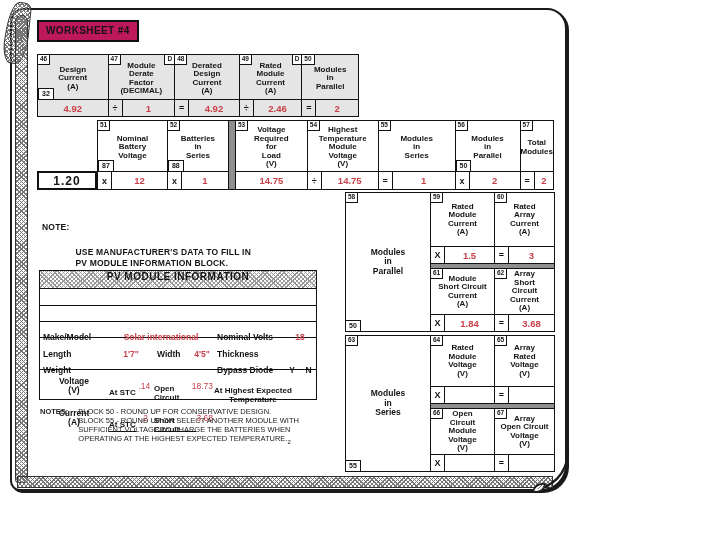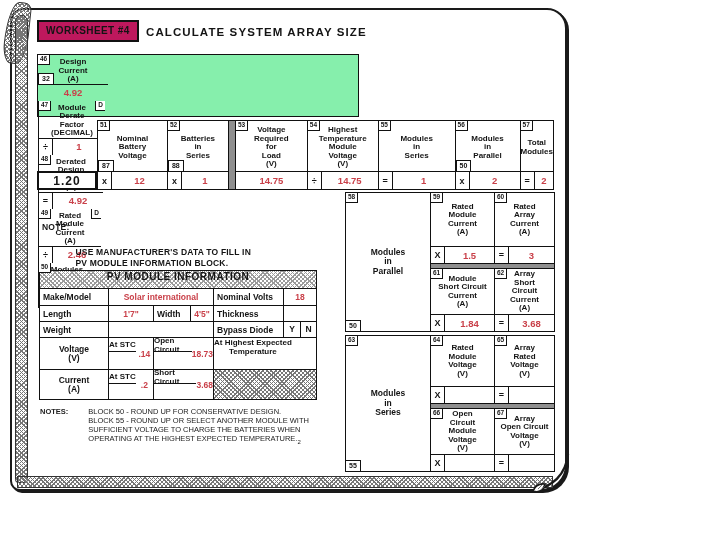--- a/index.html
+++ b/index.html
@@ -31,21 +31,21 @@
     transform:rotate(6deg); }
   .bottom-strip { position:absolute; left:5px; top:466px; width:536px; height:12px;
     border:1px solid #333; }
   .curl { position:absolute; right:-5px; bottom:-7px; width:44px; height:44px; }
 
   .ws-label { position:absolute; left:25px; top:10px; border:2px solid #111;
     padding:3px 7px 4px; font-size:10px; font-weight:bold; letter-spacing:.4px; background:#be185d; }
   .heading { position:absolute; left:134px; top:16px; font-size:11.5px;
     font-weight:bold; letter-spacing:1.1px; }
 
-  .calc { position:absolute; display:flex; border:1.5px solid #111; background:#86efac;flex-direction:column; }
+  .calc { position:absolute; display:flex; border:1.5px solid #111; background:#e5e5e5; }
   .row1 { left:25px; top:44px; width:322px; height:63px; }
   .blk { position:relative; display:flex; flex-direction:column; border-left:1.5px solid #111; }
   .blk:first-child { border-left:none; }
   .blk-label { flex:1; display:flex; align-items:center; justify-content:center;
     font-weight:bold; font-size:8px; line-height:8.5px; text-align:center;
     white-space:pre-line; padding-top:3px; }
   .blk-strip { position:relative; height:17px; border-top:1.5px solid #111;
     display:flex; align-items:stretch; }
   .num { position:absolute; top:0; left:0; border-right:1px solid #111; border-bottom:1px solid #111;
     background:#fff; font-size:6.5px; font-weight:bold; padding:0 2px 1px 2px; line-height:8px; z-index:2; }
@@ -88,52 +88,51 @@
   .ps-right { flex:1; }
   .pbar { height:6px; background:#8f8f8f; border-top:1.5px solid #111;
     border-bottom:1.5px solid #111; flex:none; }
 
   .pv { position:absolute; left:27px; top:260px; width:278px; border:1.5px solid #111;
     font-size:8.5px; background:#fff; }
   .pv-header { height:17px; display:flex; justify-content:center;
     font-weight:bold; font-size:10px; letter-spacing:.5px; }
   .pv-row { display:flex; border-top:1px solid #111; }
   .pv-cell { border-left:1px solid #111; display:flex; align-items:center;
-    padding:0 3px; font-weight:bold; }
+    padding:0 3px; font-weight:bold;margin-top:48px; }
   .pv-cell:first-child { border-left:none; }
   .pv-valcell { color:#c94049; justify-content:center; padding:0; }
   .pv-stack { flex-direction:row; align-items:stretch; padding:0; }
   .sub-label { height:14px; border-bottom:1px solid #111; display:flex;
     align-items:center; justify-content:center; font-weight:bold; font-size:8px; }
   .sub-val { flex:1; display:flex; align-items:center; justify-content:center;
-    color:#c94049; font-weight:bold; font-size:8.5px; }
+    color:#c94049; font-weight:normal; font-size:8.5px; }
   .pv-center { justify-content:center; text-align:center; white-space:pre-line;
     line-height:9px; padding:0; }
 
   .note { position:absolute; left:30px; top:212px; display:flex; gap:6px;
     font-weight:bold; font-size:8.5px; line-height:10.5px; letter-spacing:.2px; }
   .note-body { white-space:pre-line;margin-top:25px; }
-  .notes { position:absolute; left:28px; top:397px; display:flex; gap:20px;
+  .notes { position:absolute; left:28px; top:397px; display:flex; gap:10px;
     font-size:7.5px; line-height:9px; color:#222; }
   .notes-label { font-weight:bold; }
   .notes-body { white-space:pre-line; }
   .notes sub { font-size:6px; }
 </style>
 </head>
 <body>
 
 <div id="stage">
   <div class="page">
 
     <div class="leaf hatch"></div>
     <div class="binding hatch"></div>
     <div class="bottom-strip hatch"></div>
 
     <div class="ws-label">WORKSHEET #4</div>
-    <div class="heading">CALCULATE SYSTEM ARRAY SIZE</div>
 
     <div class="calc row1">
       <div class="blk" style="width:70px">
         <span class="num">46</span>
         <div class="blk-label">Design
 Current
 (A)</div>
         <div class="blk-strip">
           <span class="ref">32</span>
           <div class="val">4.92</div>

